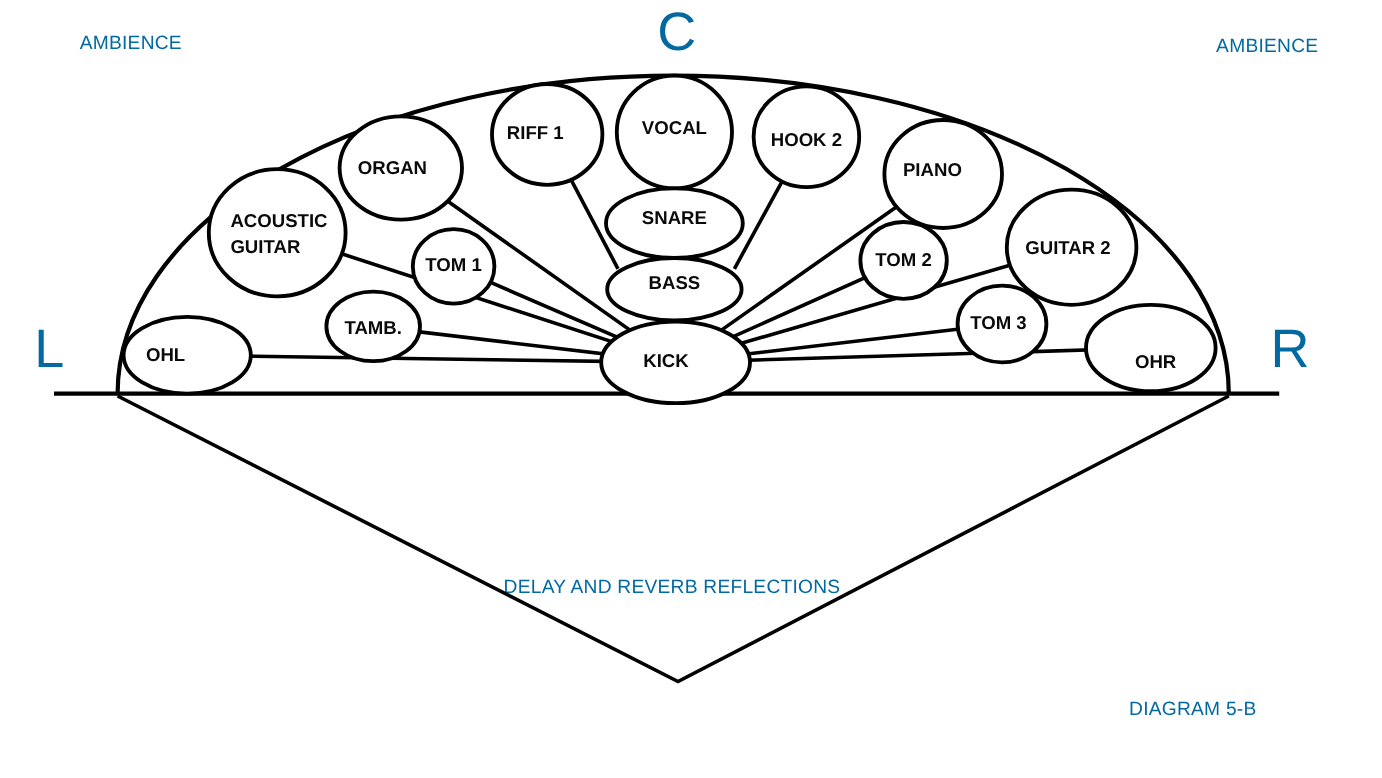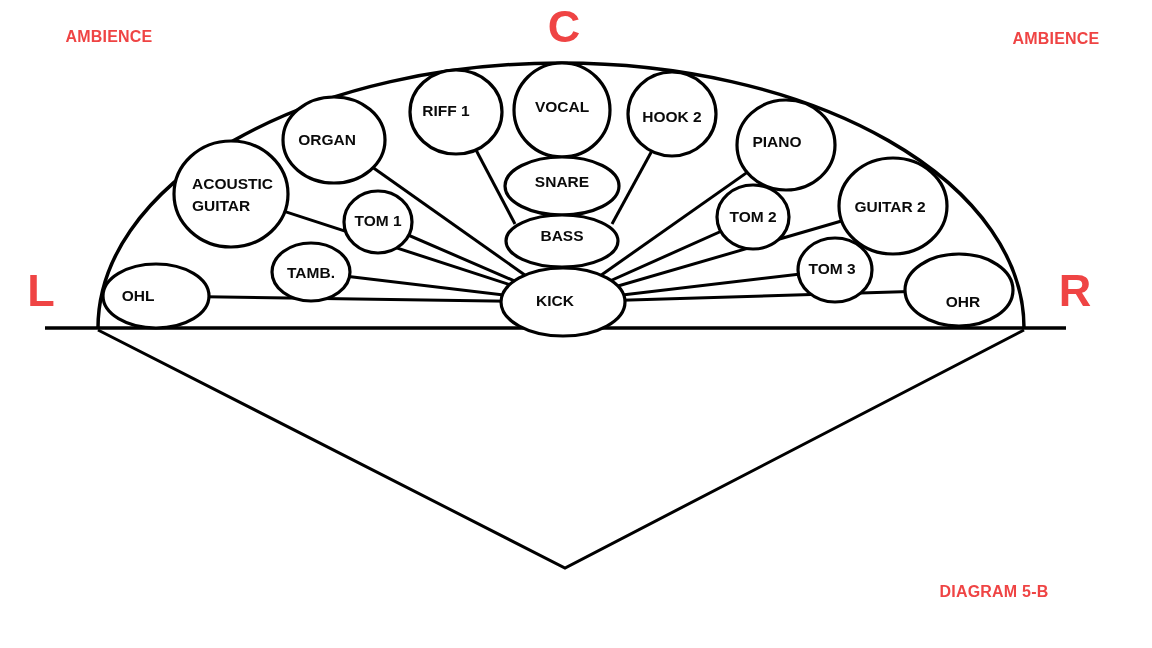--- a/index.html
+++ b/index.html
@@ -5,22 +5,22 @@
   html,body{margin:0;padding:0;background:#ffffff;}
   .canvas{
     position:relative;
     width:1152px;height:648px;
     background:#ffffff;
     overflow:hidden;
     font-family:"Liberation Sans", sans-serif;
   }
   .lbl{
     position:absolute;
-    font-weight:bold;
-    color:#ef4444;
+    font-weight:normal;
+    color:#0369a1;
     transform:translateX(-50%);
     white-space:nowrap;
     line-height:1;
     user-select:none;
   }
   .lbl.small{font-size:16px;letter-spacing:0.2px;}
   .lbl.big{font-size:45px;}
   svg{position:absolute;left:0;top:0;}
   svg text{
     font-family:"Liberation Sans", sans-serif;
@@ -34,20 +34,21 @@
 
 <div class="canvas">
 
   <div class="lbl small" style="left:109px;top:29px;">AMBIENCE</div>
   <div class="lbl small" style="left:1056px;top:31px;">AMBIENCE</div>
 
   <div class="lbl big" style="left:564px;top:4px;">C</div>
   <div class="lbl big" style="left:41px;top:268px;">L</div>
   <div class="lbl big" style="left:1075px;top:268px;">R</div>
 
+  <div class="lbl small" style="left:560px;top:482px;">DELAY AND REVERB REFLECTIONS</div>
   <div class="lbl small" style="left:994px;top:584px;">DIAGRAM 5-B</div>
 
   <svg id="stage-svg" width="1152" height="648" viewBox="0 0 1152 648">
     <g id="shapes-layer">
         <path d="M 98 328 A 463 265 0 0 1 1024 328" fill="none" stroke="#000000" stroke-width="3.5"></path>
         <line x1="45" y1="328" x2="1066" y2="328" stroke="#000000" stroke-width="3.5"></line>
         <path d="M 98 330 L 565 568 L 1024 330" fill="none" stroke="#000000" stroke-width="3"></path>
       </g>
     <g id="edges-layer">
         <line x1="563" y1="302" x2="156" y2="296" stroke="#000000" stroke-width="3"></line>

